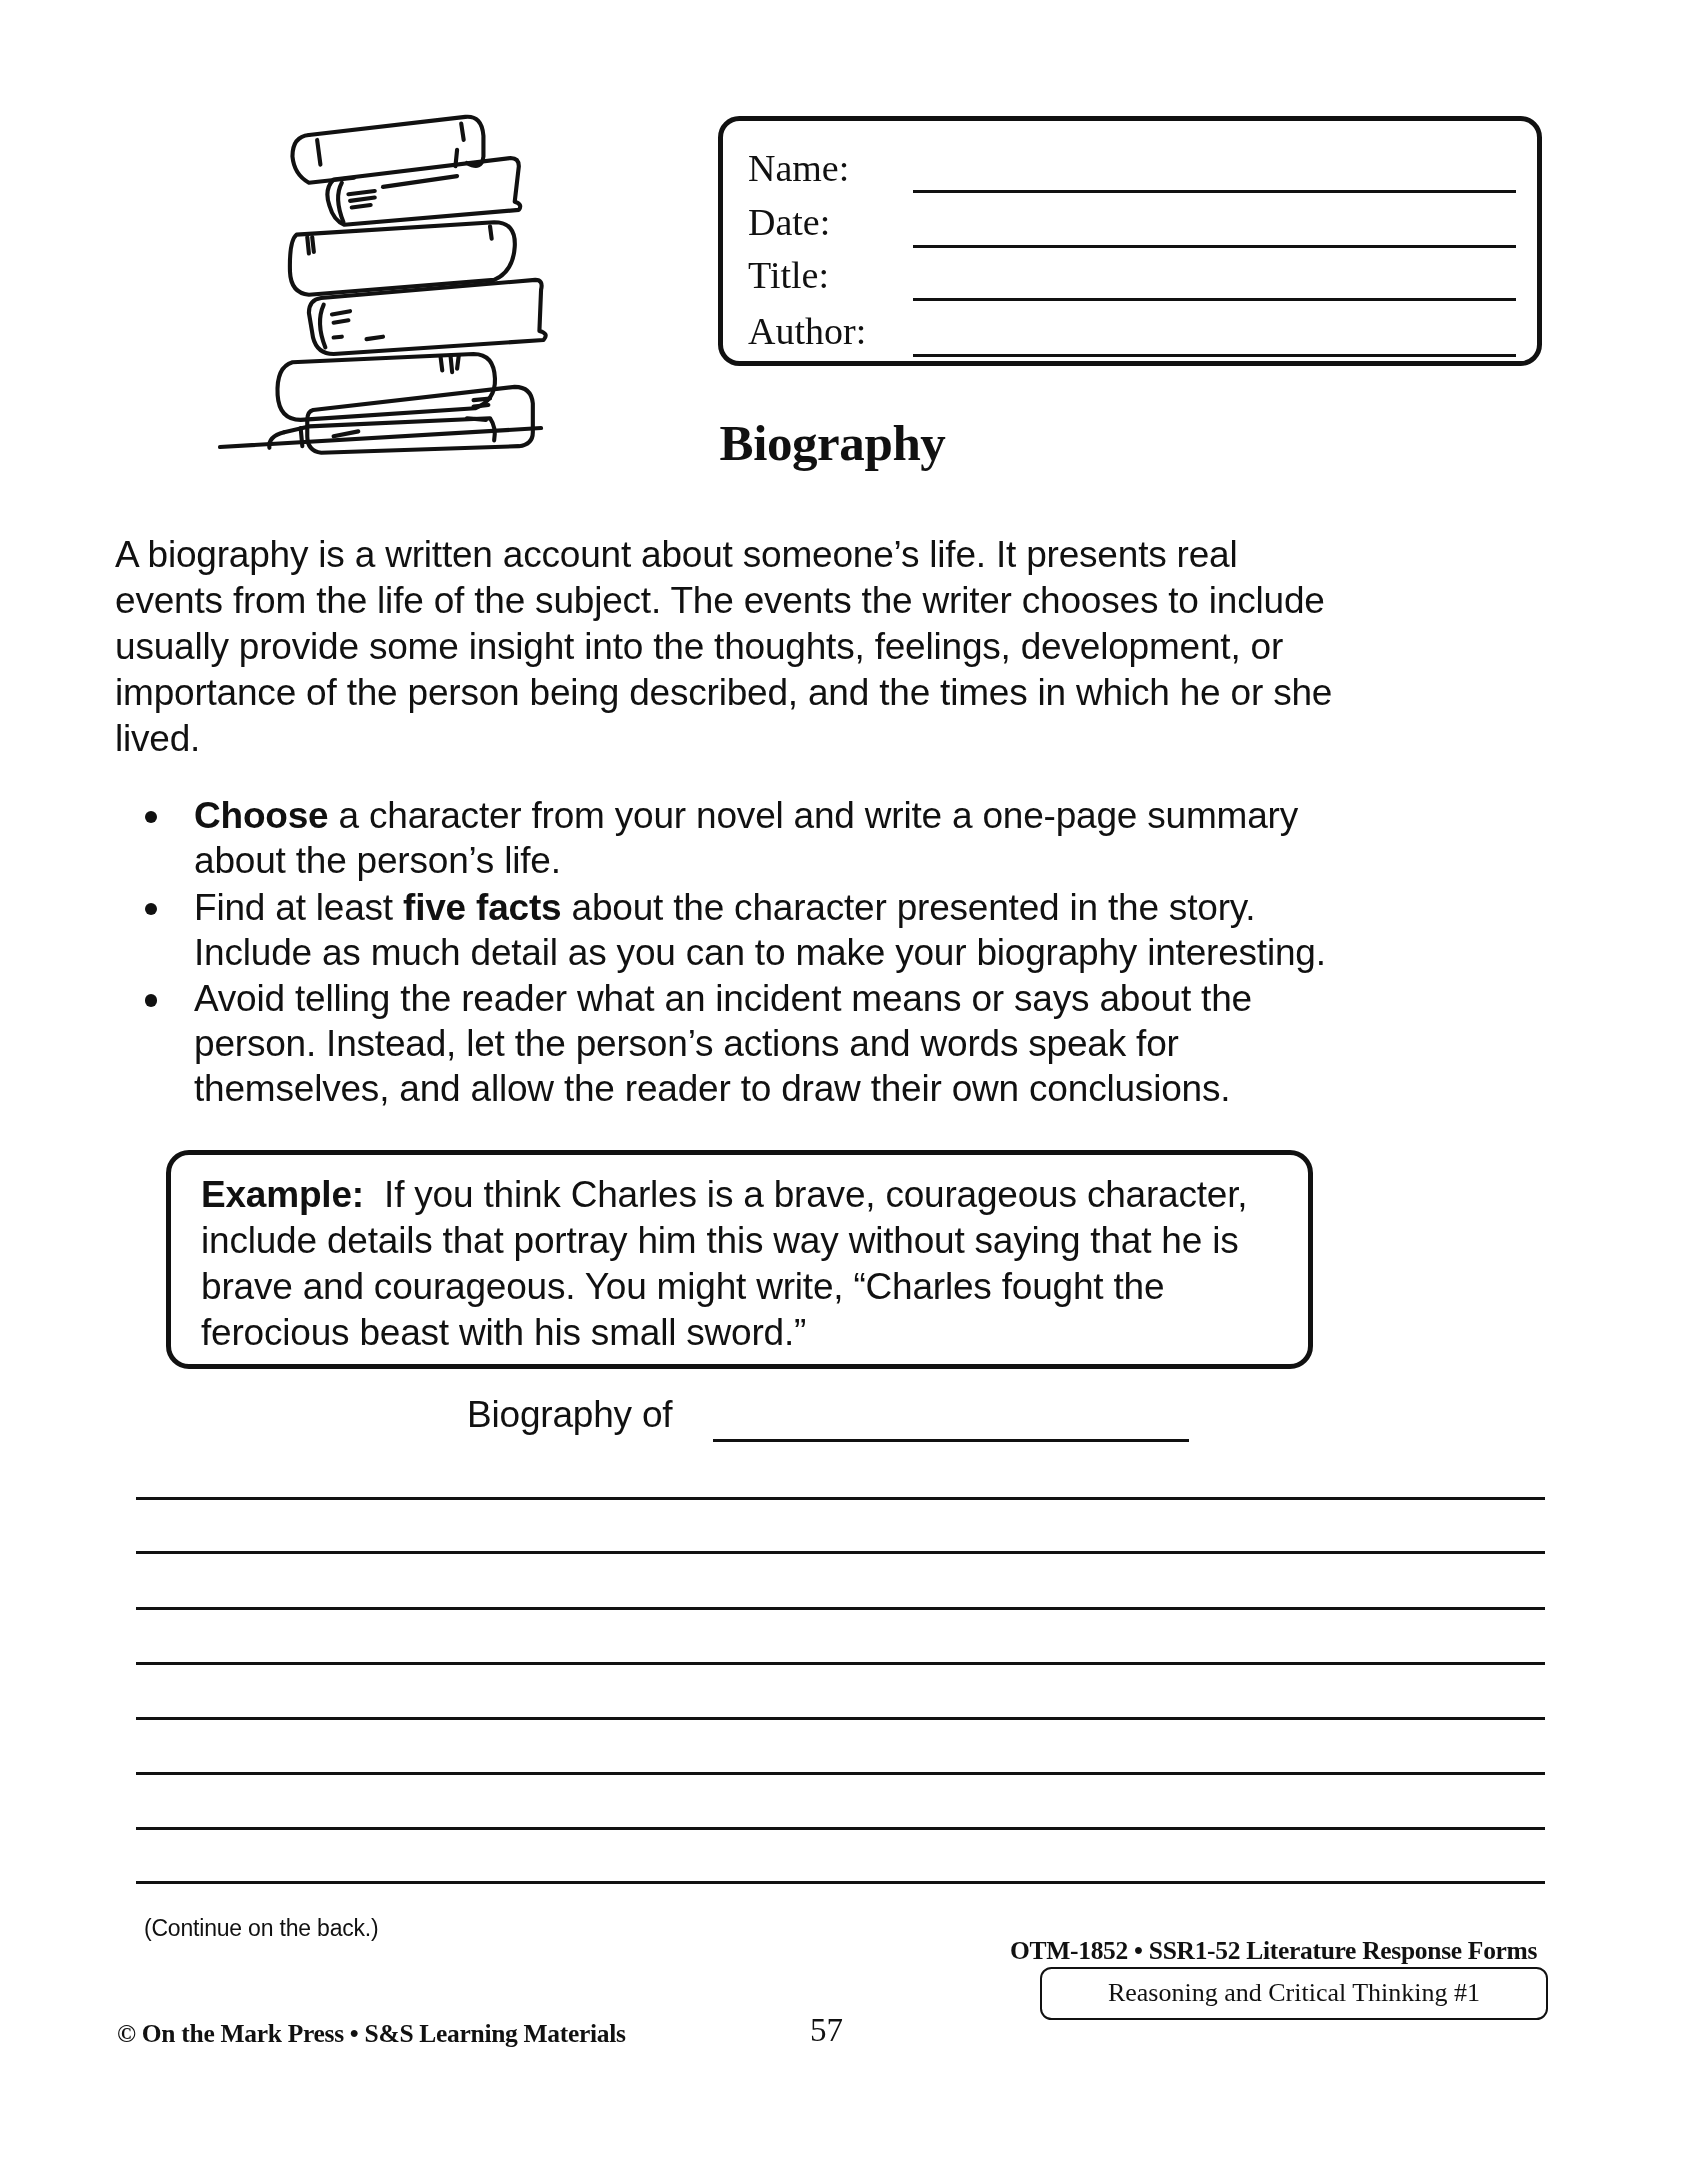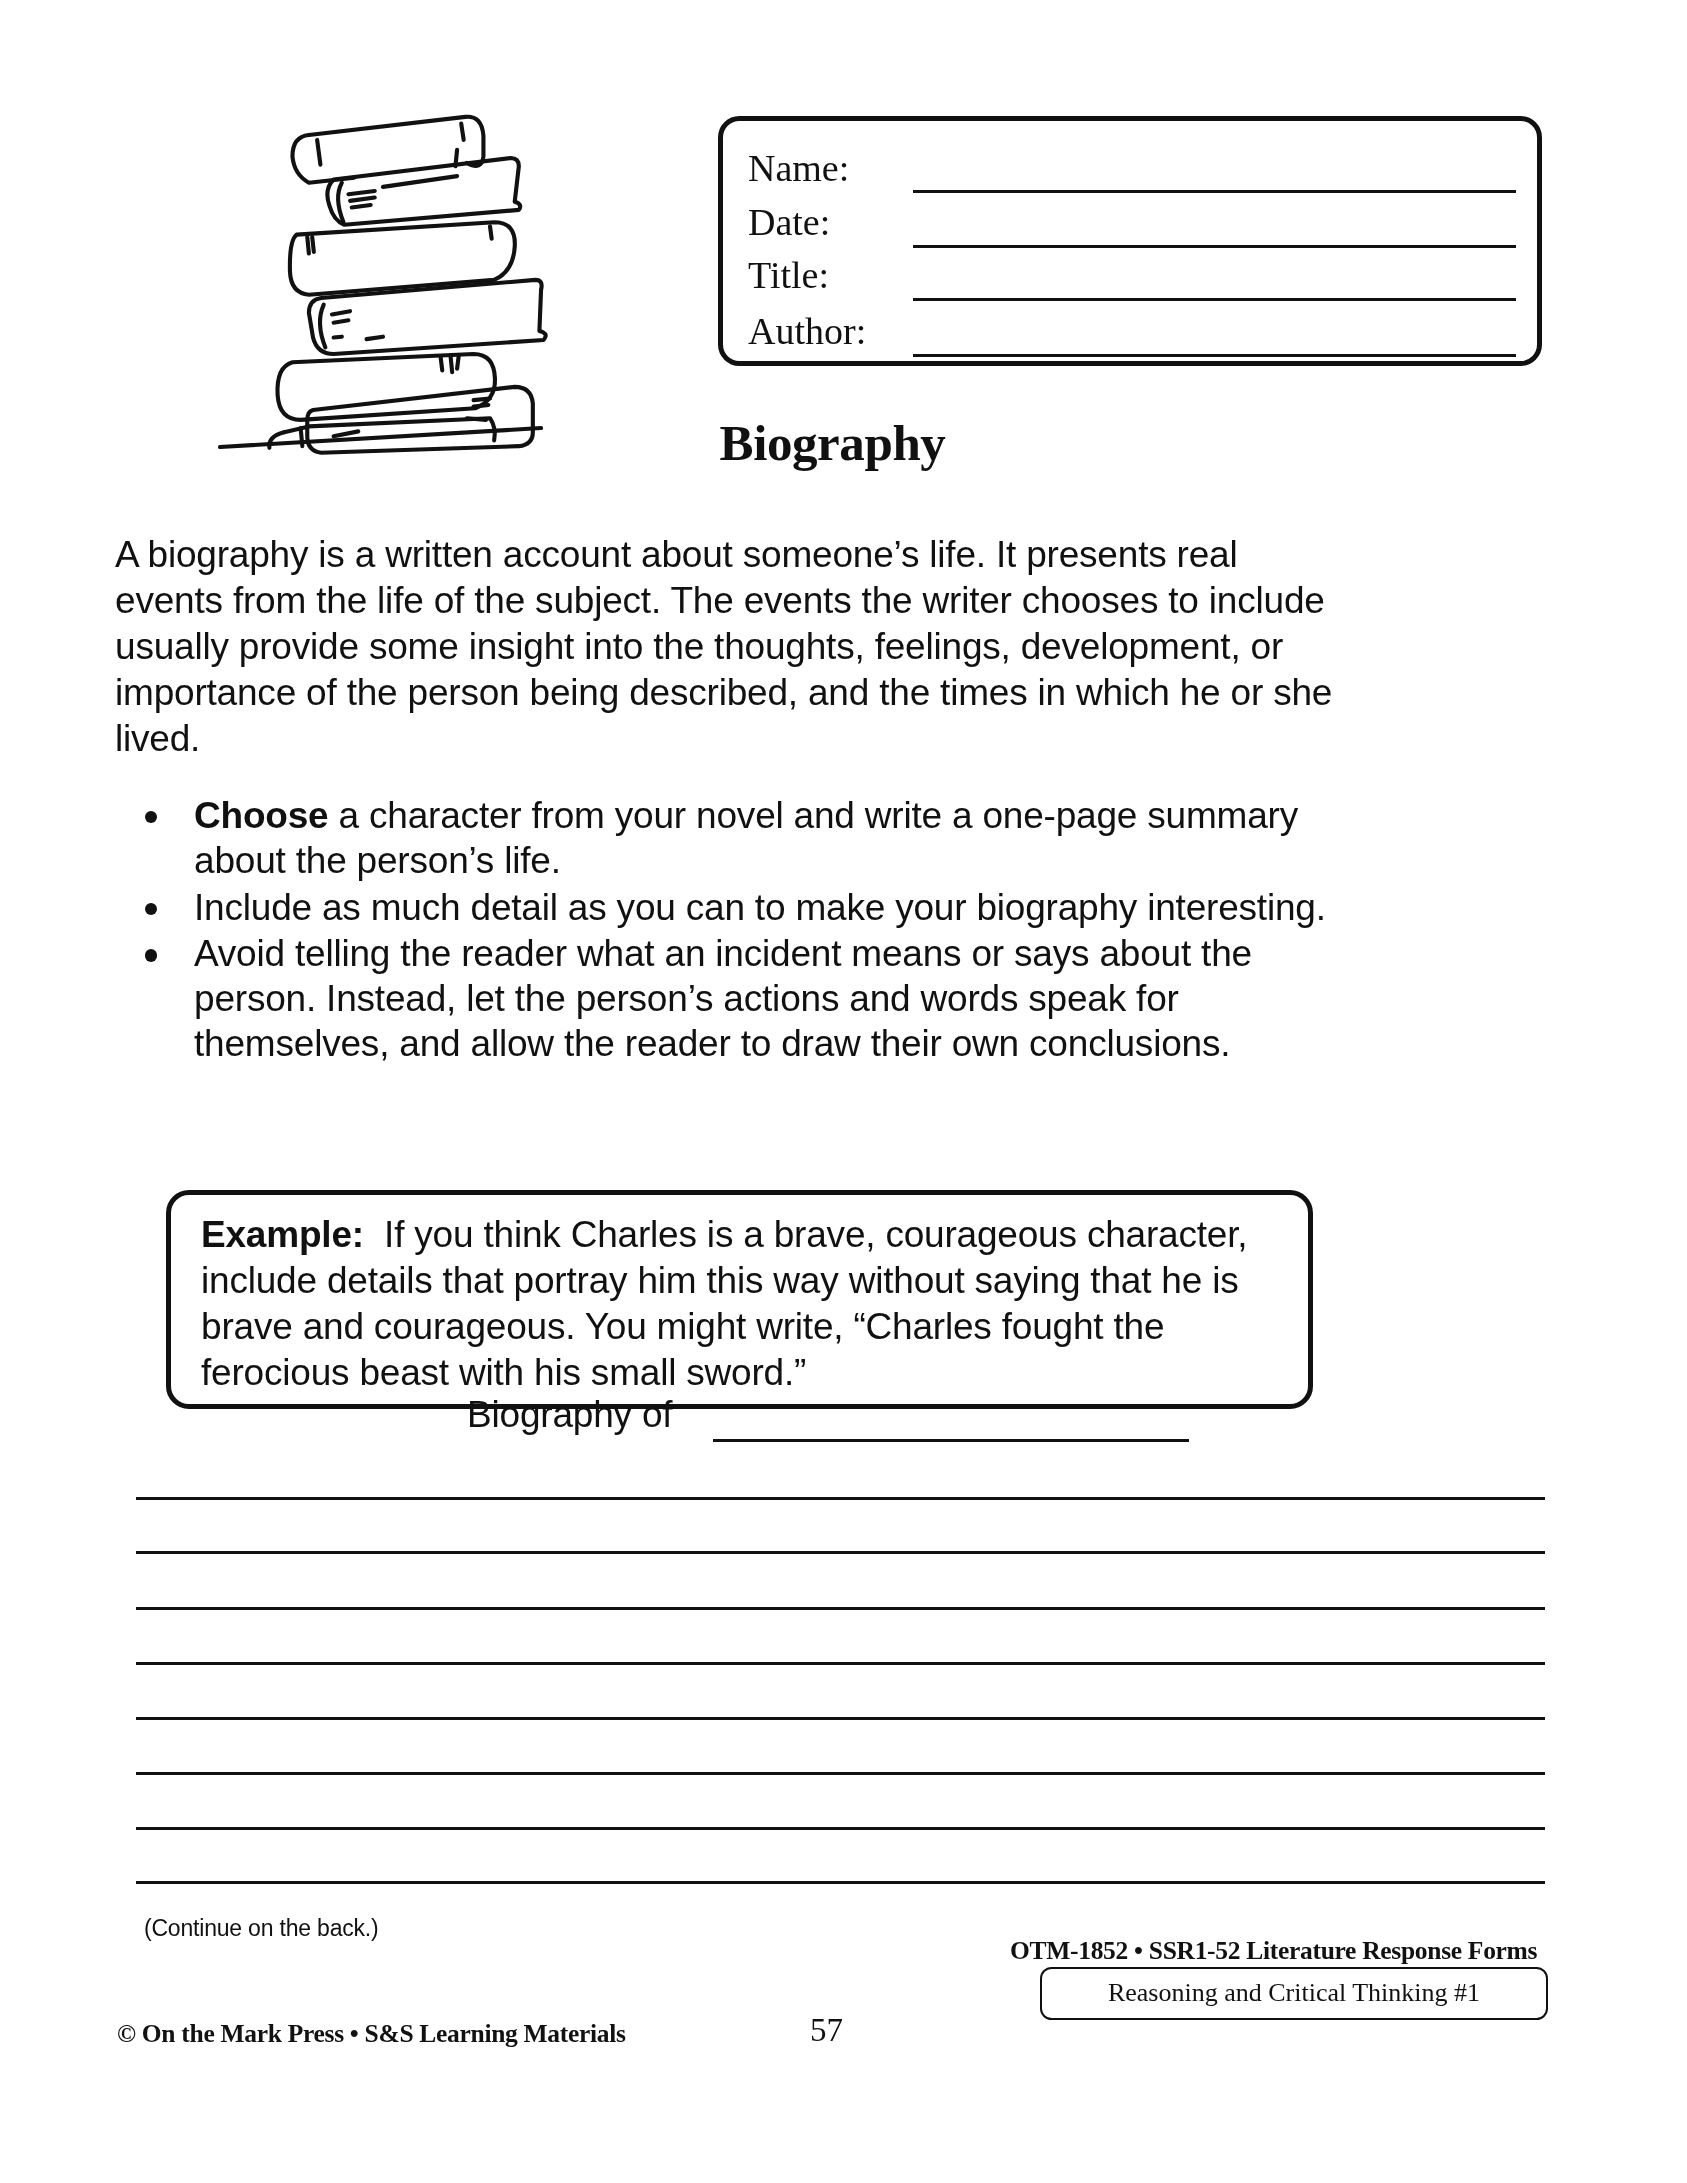--- a/index.html
+++ b/index.html
@@ -27,21 +27,21 @@
   .intro-line { display: block; white-space: nowrap; }
 
   
   #bullets { left: 140px; top: 793px; width: 1417px; margin: 0; padding: 0; list-style: none; }
   .bullet { position: relative; padding-left: 54px; font-size: 37px; line-height: 45px; letter-spacing: -0.2px; }
   .bullet-dot { position: absolute; left: 5px; top: 18px; width: 12.4px; height: 12.4px; border-radius: 50%; background: #111; }
   .bl { display: block; white-space: nowrap; }
   b { font-weight: bold; }
 
   
-  #example-box { left: 166px; top: 1190px; width: 1147px; height: 219px;
+  #example-box { left: 166px; top: 1150px; width: 1147px; height: 219px;
     border: 5px solid #111; border-radius: 23px; box-sizing: border-box; }
   #example-text { position: absolute; left: 30px; top: 16.5px; font-size: 37px; line-height: 46px; letter-spacing: -0.2px; }
 
   
   #bio-of { left: 467px; top: 1392px; font-size: 37px; line-height: 46px; letter-spacing: -0.2px; }
   #bio-of-line { left: 713px; top: 1439px; width: 476px; border-top: 3.3px solid #111; }
 
   
   .write-line { position: absolute; left: 136px; width: 1409px; border-top: 3.3px solid #111; }
 
@@ -138,20 +138,21 @@
 </div>
 
 <ul id="bullets" class="abs sans">
   <li class="bullet">
     <span class="bullet-dot"></span>
     <span class="bl"><b>Choose</b><span> a character from your novel and write a one-page summary</span></span>
     <span class="bl">about the person’s life.</span>
   </li>
   <li class="bullet" style="margin-top:1.6px;">
     <span class="bullet-dot"></span>
+    <span class="bl"><span>Find at least </span><b>five facts</b><span> about the character presented in the story.</span></span>
     <span class="bl">Include as much detail as you can to make your biography interesting.</span>
   </li>
   <li class="bullet" style="margin-top:1.6px;">
     <span class="bullet-dot"></span>
     <span class="bl">Avoid telling the reader what an incident means or says about the</span>
     <span class="bl">person.  Instead, let the person’s actions and words speak for</span>
     <span class="bl">themselves, and allow the reader to draw their own conclusions.</span>
   </li>
 </ul>
 

